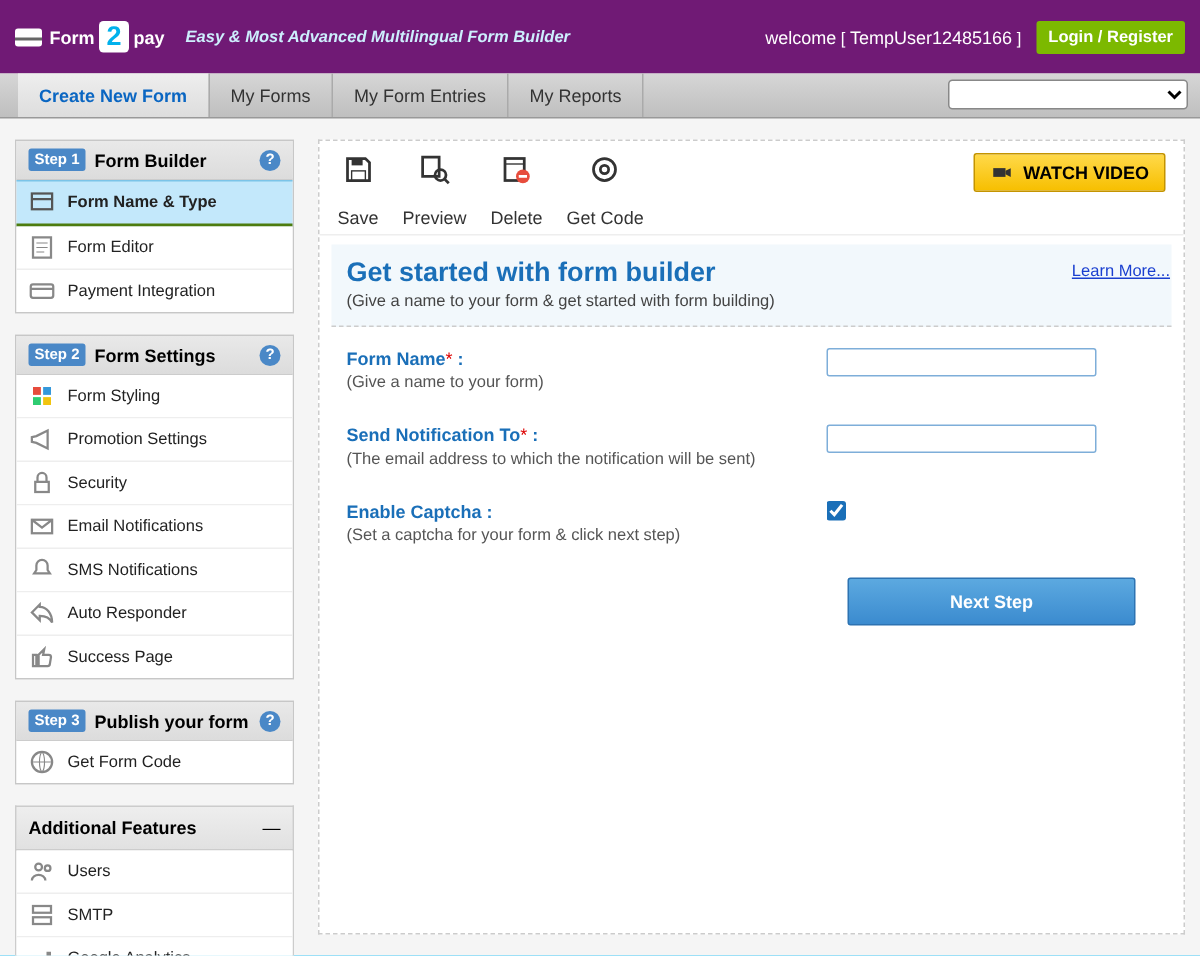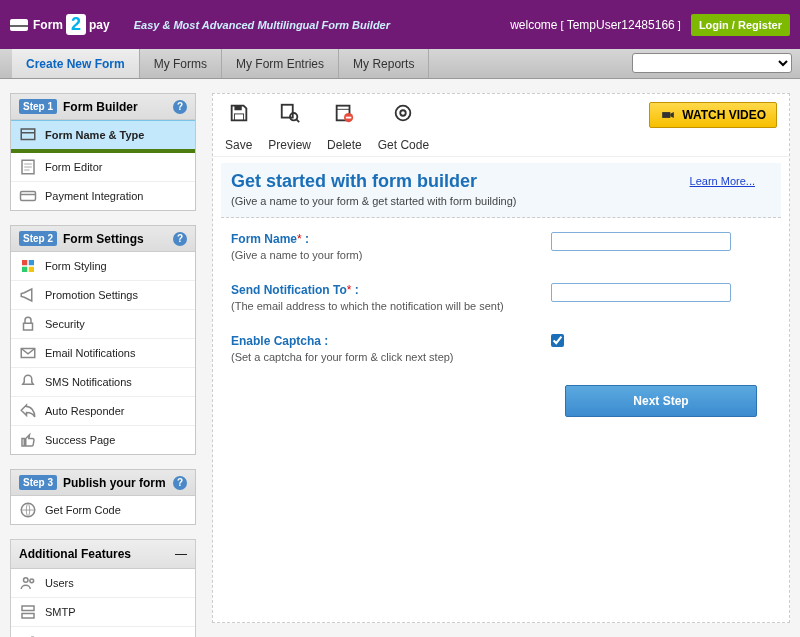--- a/index.html
+++ b/index.html
@@ -4,60 +4,60 @@
 <style>
 *{box-sizing:border-box;margin:0;padding:0;font-family:Arial,Helvetica,sans-serif;font-size:12px}
 body{background:#01b3ef}
 .frame{width:800px;height:637px;background:#f5f5f5;margin:0 auto;position:relative}
 
 .top-header{height:49px;background:#701a75;display:flex;align-items:center;padding:0 10px;color:#fff}
 .logo{display:flex;align-items:center;gap:3px;font-size:20px;font-weight:bold}
 .logo .card{width:18px;height:12px;background:#fff;border-radius:2px;display:inline-block;margin-right:2px;position:relative}
 .logo .card::before{content:"";position:absolute;left:0;right:0;top:50%;height:2px;background:#666}
 .logo .two{background:#fff;color:#01b1ec;padding:0 5px;border-radius:3px;font-size:18px}
-.tagline{font-style:italic;font-weight:bold;font-size:11px;margin-left:24px;color:#cdeffd}
+.tagline{font-style:italic;font-weight:bold;font-size:11px;margin-left:14px;color:#cdeffd}
 .spacer{flex:1}
 .welcome{font-size:11px;margin-right:10px}
 .login-btn{background:#7cb900;color:#fff;border:none;padding:5px 8px;font-size:11px;cursor:pointer;border-radius:2px;font-weight:bold}
 
 .nav{height:30px;background:linear-gradient(#d6d6d6,#bfbfbf);display:flex;align-items:stretch;border-bottom:1px solid #999;padding-left:12px}
 .nav a{display:flex;align-items:center;padding:0 14px;font-size:12px;color:#333;text-decoration:none;border-right:1px solid #aaa}
 .nav a.active{color:#0a66c2;font-weight:bold;background:linear-gradient(#eee,#ddd)}
 .nav .sp{flex:1}
 .sel{margin:4px 8px;width:160px;height:20px;border:1px solid #888;border-radius:3px;background:#fff}
 
 .body{display:flex;align-items:flex-start;padding:14px 10px;gap:16px}
 
 .sidebar{width:186px}
 .panel{border:1px solid #c7c7c7;background:#fff;margin-bottom:14px}
 .step-hdr{background:linear-gradient(#e9e9e9,#dcdcdc);padding:5px 8px;display:flex;align-items:center;gap:6px;border-bottom:1px solid #ccc}
 .step-tag{background:#4a88c7;color:#fff;font-size:10px;padding:2px 4px;border-radius:2px;font-weight:bold}
 .step-title{font-weight:bold;font-size:12px;flex:1}
 .help{width:14px;height:14px;border-radius:50%;background:#4a88c7;color:#fff;font-size:10px;display:flex;align-items:center;justify-content:center;font-weight:bold}
 .side-item{display:flex;align-items:center;padding:6px 8px;gap:8px;border-bottom:1px solid #eee;cursor:pointer;background:#fff}
 .side-item:last-child{border-bottom:none}
-.side-item.active{background:#c3e8fb;font-weight:bold;border-top:1px solid #7bc4e8;border-bottom:4px solid #4d7c0f}
+.side-item.active{background:#c3e8fb;font-weight:bold;border-top:1px solid #7bc4e8;border-bottom:2px solid #4d7c0f}
 .side-item .icon{width:18px;height:16px;display:flex;align-items:center;justify-content:center;color:#888}
 .side-item .label{font-size:11px;color:#222}
 
 .af-hdr{background:linear-gradient(#eee,#e1e1e1);padding:7px 8px;display:flex;align-items:flex-start;border:1px solid #ccc;border-bottom:none}
 .af-hdr .t{font-weight:bold;font-size:12px;flex:1}
 .af-body{border:1px solid #ccc;background:#fff}
 
 .main{flex:1;border:1px dashed #ccc;background:#fff;padding:0;min-height:530px;position:relative}
 .tool-row{display:flex;align-items:flex-start;padding:8px 12px 4px;gap:16px;border-bottom:1px solid #eee}
 .tool{display:flex;flex-direction:column;align-items:center;gap:14px;cursor:pointer;font-size:10px;color:#333}
 .tool svg{width:24px;height:22px}
 .tool-row .sp{flex:1}
 .watch{background:linear-gradient(#ffd94a,#f7bf00);border:1px solid #c49400;padding:5px 10px;font-weight:bold;font-size:12px;display:flex;align-items:center;gap:6px;cursor:pointer;border-radius:2px}
 
 .intro{border-bottom:1px dashed #ccc;background:#f2f8fc;margin:6px 8px 0;padding:8px 10px 10px;position:relative}
 .intro h2{color:#1a6fb8;font-size:18px;font-weight:bold}
 .intro .sub{font-size:11px;color:#444;margin-top:3px}
-.learn{position:absolute;right:26px;top:12px;color:#1a3fd0;font-size:11px;text-decoration:underline;cursor:pointer}
+.learn{position:absolute;right:1px;top:12px;color:#1a3fd0;font-size:11px;text-decoration:underline;cursor:pointer}
 
 .form-area{padding:14px 18px}
 .frow{margin-bottom:22px;display:flex;align-items:flex-start}
 .frow .lab{width:320px}
 .frow .lab .title{color:#1a6fb8;font-weight:bold;font-size:12px}
 .frow .lab .req{color:#d00;font-size:12px}
 .frow .lab .hint{font-size:11px;color:#555;margin-top:3px}
 .frow .ctrl input[type=text]{width:180px;height:19px;border:1px solid #7eaed9;border-radius:2px}
 .frow .ctrl input[type=checkbox]{accent-color:#1a6fb8}
 .next-btn{background:linear-gradient(#5ca9e0,#3b8bcf);border:1px solid #2d73b2;color:#fff;font-weight:bold;font-size:12px;padding:8px 0;width:192px;border-radius:2px;cursor:pointer;display:block;margin:0 14px 0 auto}

